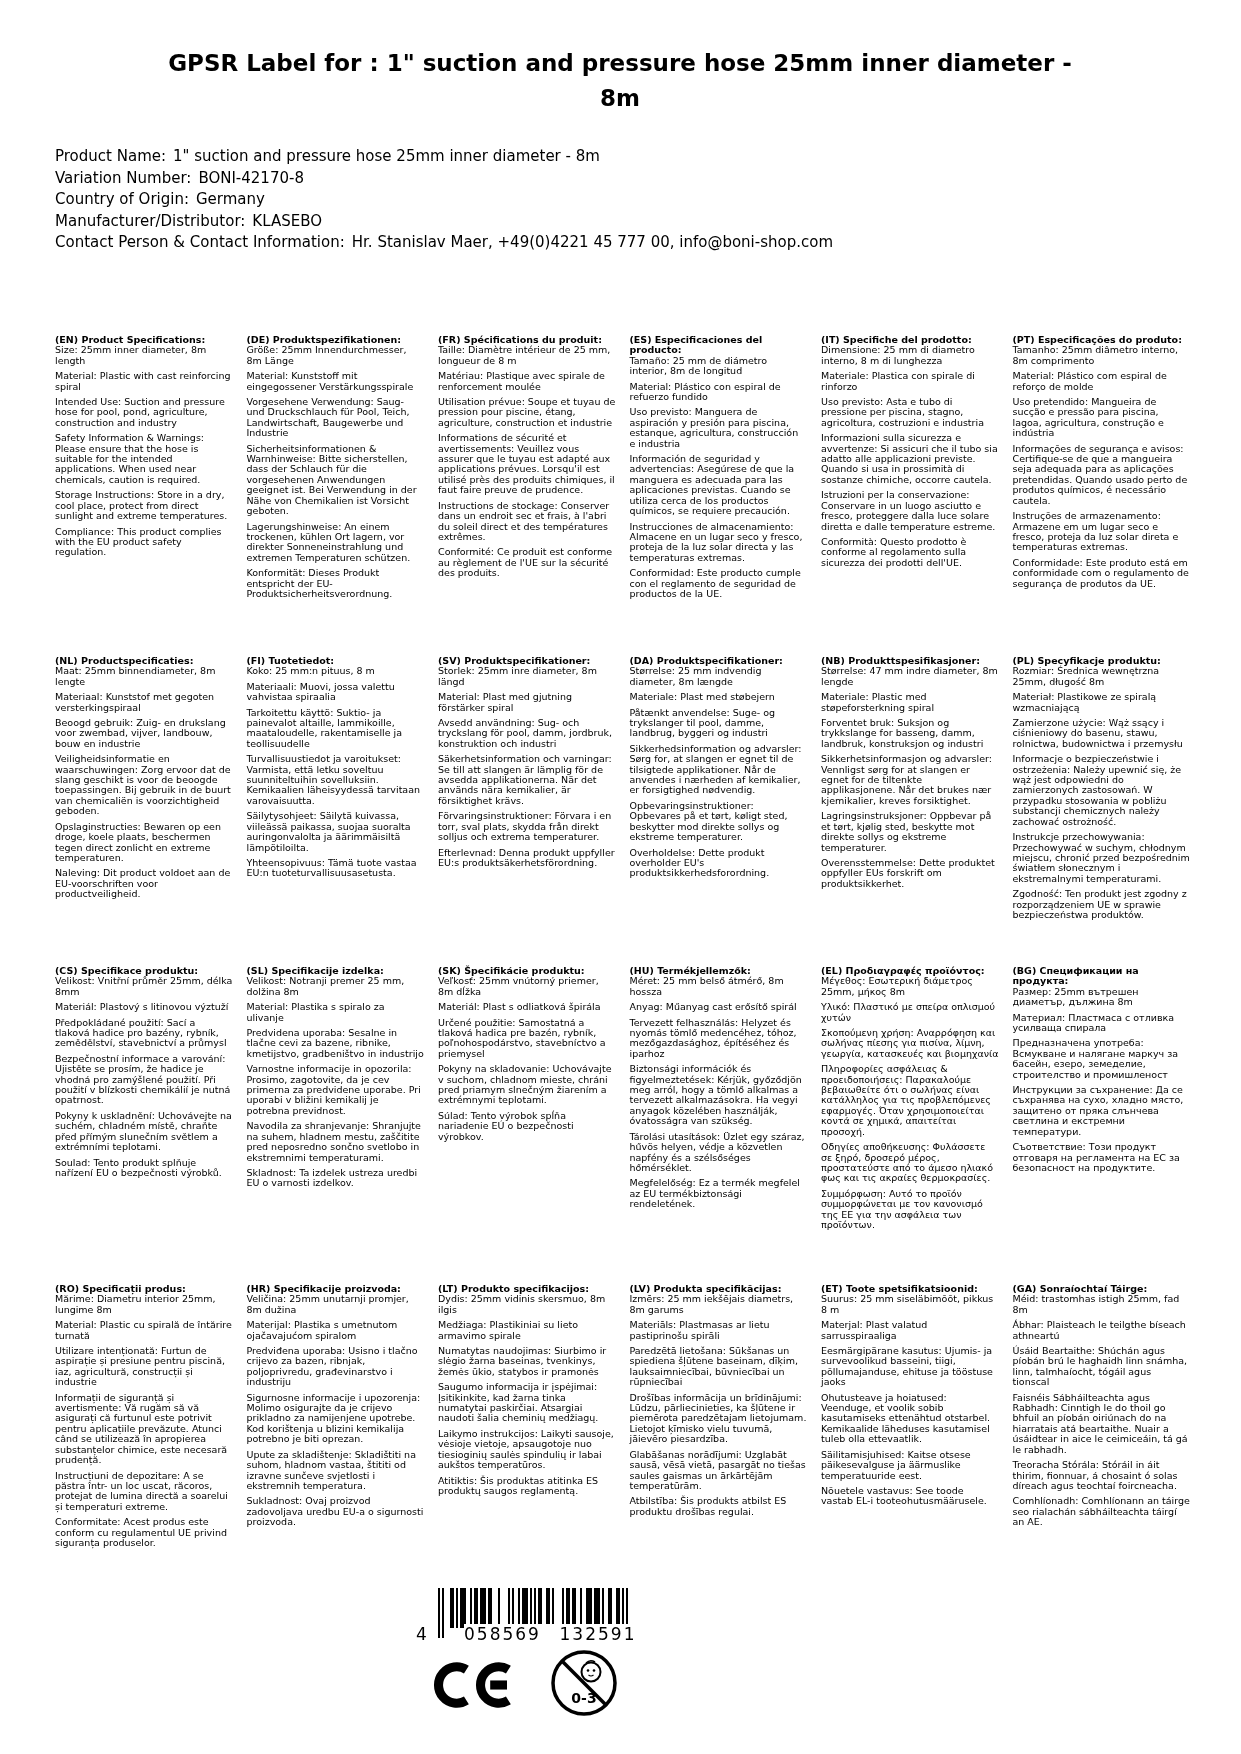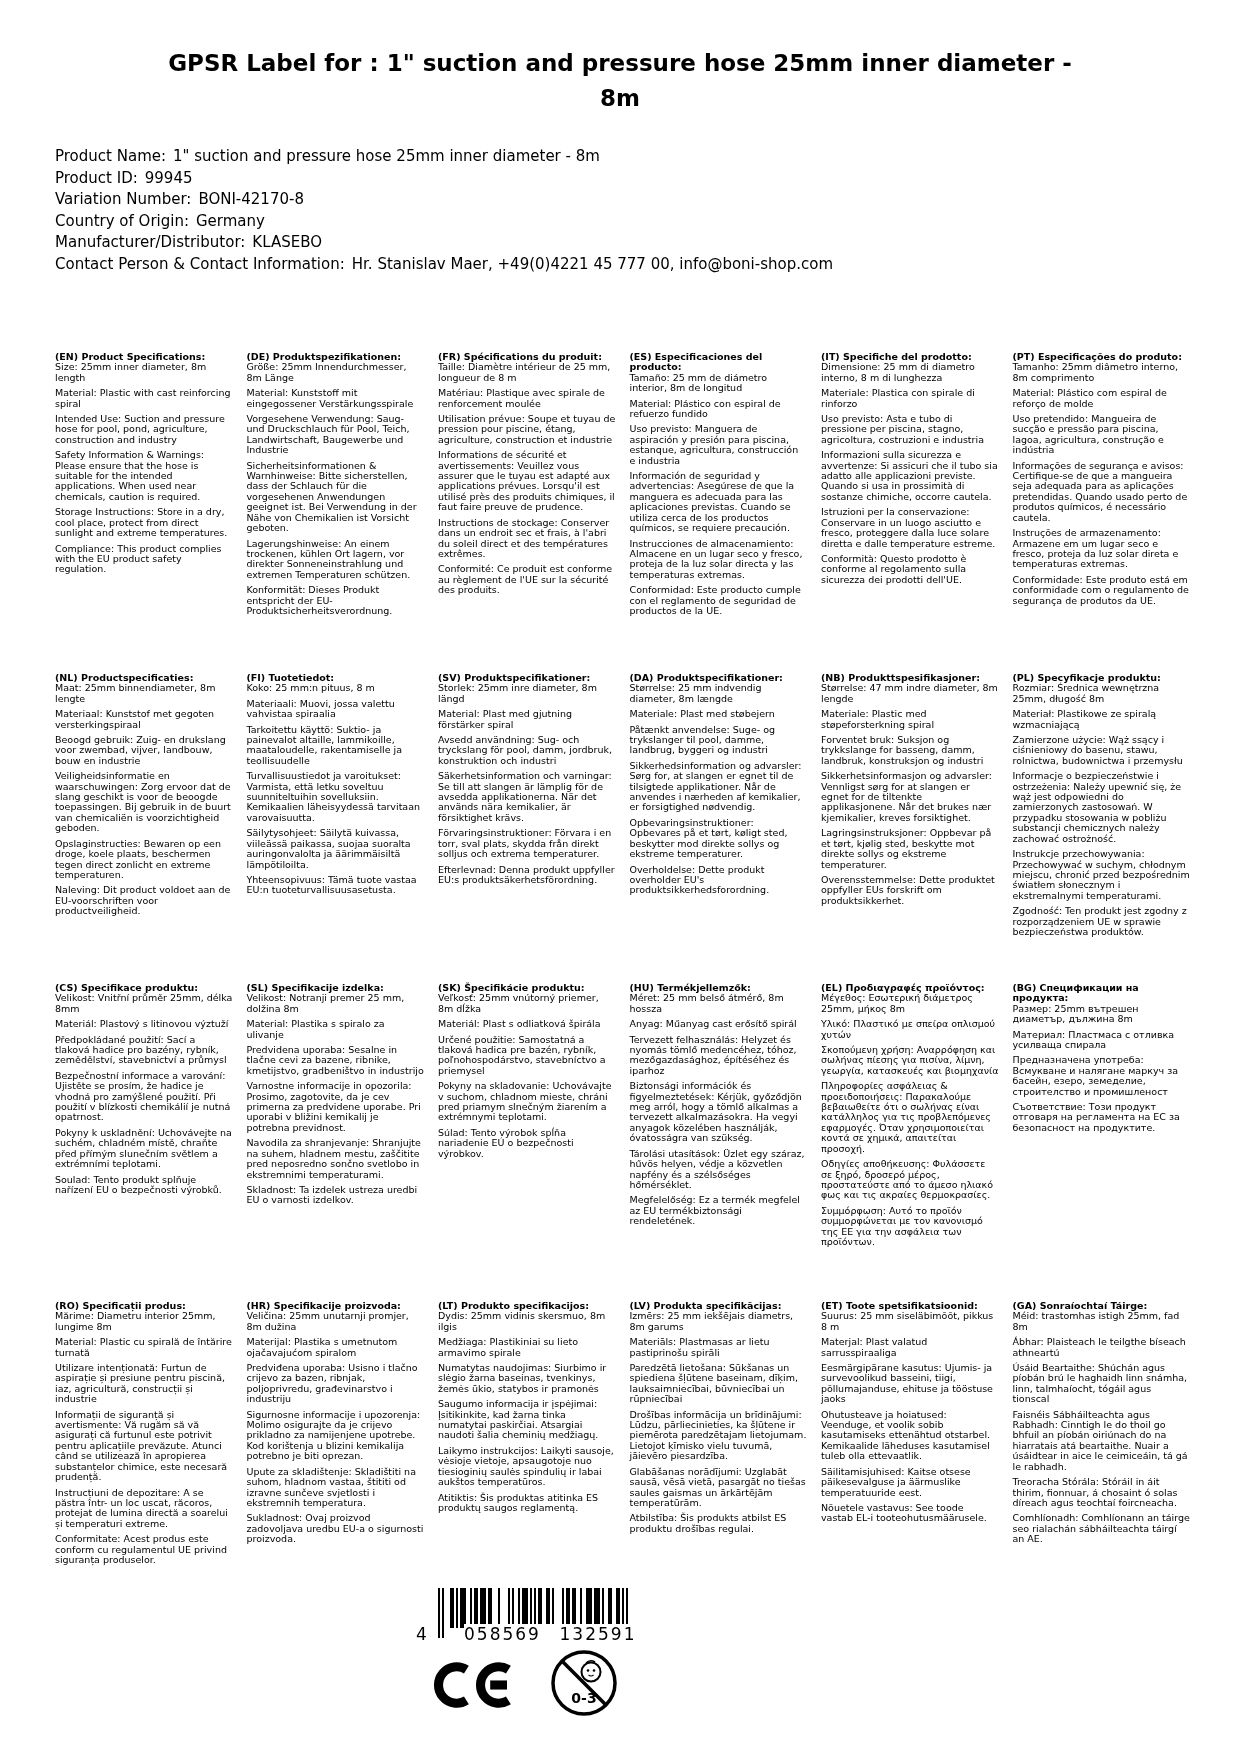--- a/index.html
+++ b/index.html
@@ -16,21 +16,21 @@
   .pinfo { position:absolute; top:146px; left:55px; width:1100px; font-size:15px; line-height:21.5px; }
   .pf-row { white-space:nowrap; }
   .pf-label { font-weight:normal; }
   .pf-value { margin-left:7px; }
   .grid {
     position:absolute; top:335px; left:55px; width:1140px;
     display:grid; grid-template-columns:repeat(6, 1fr);
     grid-template-rows:321px 310px 318px auto; column-gap:9px;
   }
   .spec { font-size:9.5px; line-height:10.4px; padding-right:5px; }
-  .spec-h { font-weight:bold;margin-top:17px; }
+  .spec-h { font-weight:bold; }
   .spec p { margin:0 0 5px 0; }
   
   .barcode { position:absolute; left:416px; top:1588px; width:236px; height:64px; }
   .bc-bars { position:absolute; left:22px; top:0; }
   .bc-d { position:absolute; font-size:17px; letter-spacing:2px; background:#fff; }
   .bc-left  { left:0;   top:36px; }
   .bc-mid   { left:48px;  top:36px; width:92px; text-align:left; }
   .bc-right { left:136px; top:36px; width:92px; text-align:center; }
   
   .ce { position:absolute; left:430px; top:1656px; }
@@ -38,21 +38,20 @@
 </style>
 </head>
 <body>
 
 <div class="page">
 
   <div class="title">GPSR Label for : 1" suction and pressure hose 25mm inner diameter - 8m</div>
 
   <div class="pinfo">
       <div class="pf-row"><span class="pf-label">Product Name:</span><span class="pf-value">1" suction and pressure hose 25mm inner diameter - 8m</span></div>
-      <div class="pf-row"><span class="pf-label">Product ID:</span><span class="pf-value">99945</span></div>
       <div class="pf-row"><span class="pf-label">Variation Number:</span><span class="pf-value">BONI-42170-8</span></div>
       <div class="pf-row"><span class="pf-label">Country of Origin:</span><span class="pf-value">Germany</span></div>
       <div class="pf-row"><span class="pf-label">Manufacturer/Distributor:</span><span class="pf-value">KLASEBO</span></div>
       <div class="pf-row"><span class="pf-label">Contact Person &amp; Contact Information:</span><span class="pf-value">Hr. Stanislav Maer, +49(0)4221 45 777 00, info@boni-shop.com</span></div>
     </div>
 
   <div class="grid">
       <div class="spec">
         <div class="spec-h">(EN) Product Specifications:</div>
         <p>Size: 25mm inner diameter, 8m length</p>
@@ -203,20 +202,21 @@
         <p>Σκοπούμενη χρήση: Αναρρόφηση και σωλήνας πίεσης για πισίνα, λίμνη, γεωργία, κατασκευές και βιομηχανία</p>
         <p>Πληροφορίες ασφάλειας &amp; προειδοποιήσεις: Παρακαλούμε βεβαιωθείτε ότι ο σωλήνας είναι κατάλληλος για τις προβλεπόμενες εφαρμογές. Όταν χρησιμοποιείται κοντά σε χημικά, απαιτείται προσοχή.</p>
         <p>Οδηγίες αποθήκευσης: Φυλάσσετε σε ξηρό, δροσερό μέρος, προστατεύστε από το άμεσο ηλιακό φως και τις ακραίες θερμοκρασίες.</p>
         <p>Συμμόρφωση: Αυτό το προϊόν συμμορφώνεται με τον κανονισμό της ΕΕ για την ασφάλεια των προϊόντων.</p>
       </div>
       <div class="spec">
         <div class="spec-h">(BG) Спецификации на продукта:</div>
         <p>Размер: 25mm вътрешен диаметър, дължина 8m</p>
         <p>Материал: Пластмаса с отливка усилваща спирала</p>
         <p>Предназначена употреба: Всмукване и налягане маркуч за басейн, езеро, земеделие, строителство и промишленост</p>
+        <p>Инструкции за съхранение: Да се съхранява на сухо, хладно място, защитено от пряка слънчева светлина и екстремни температури.</p>
         <p>Съответствие: Този продукт отговаря на регламента на ЕС за безопасност на продуктите.</p>
       </div>
       <div class="spec">
         <div class="spec-h">(RO) Specificații produs:</div>
         <p>Mărime: Diametru interior 25mm, lungime 8m</p>
         <p>Material: Plastic cu spirală de întărire turnată</p>
         <p>Utilizare intenționată: Furtun de aspirație și presiune pentru piscină, iaz, agricultură, construcții și industrie</p>
         <p>Informații de siguranță și avertismente: Vă rugăm să vă asigurați că furtunul este potrivit pentru aplicațiile prevăzute. Atunci când se utilizează în apropierea substanțelor chimice, este necesară prudență.</p>
         <p>Instrucțiuni de depozitare: A se păstra într- un loc uscat, răcoros, protejat de lumina directă a soarelui și temperaturi extreme.</p>
         <p>Conformitate: Acest produs este conform cu regulamentul UE privind siguranța produselor.</p>

